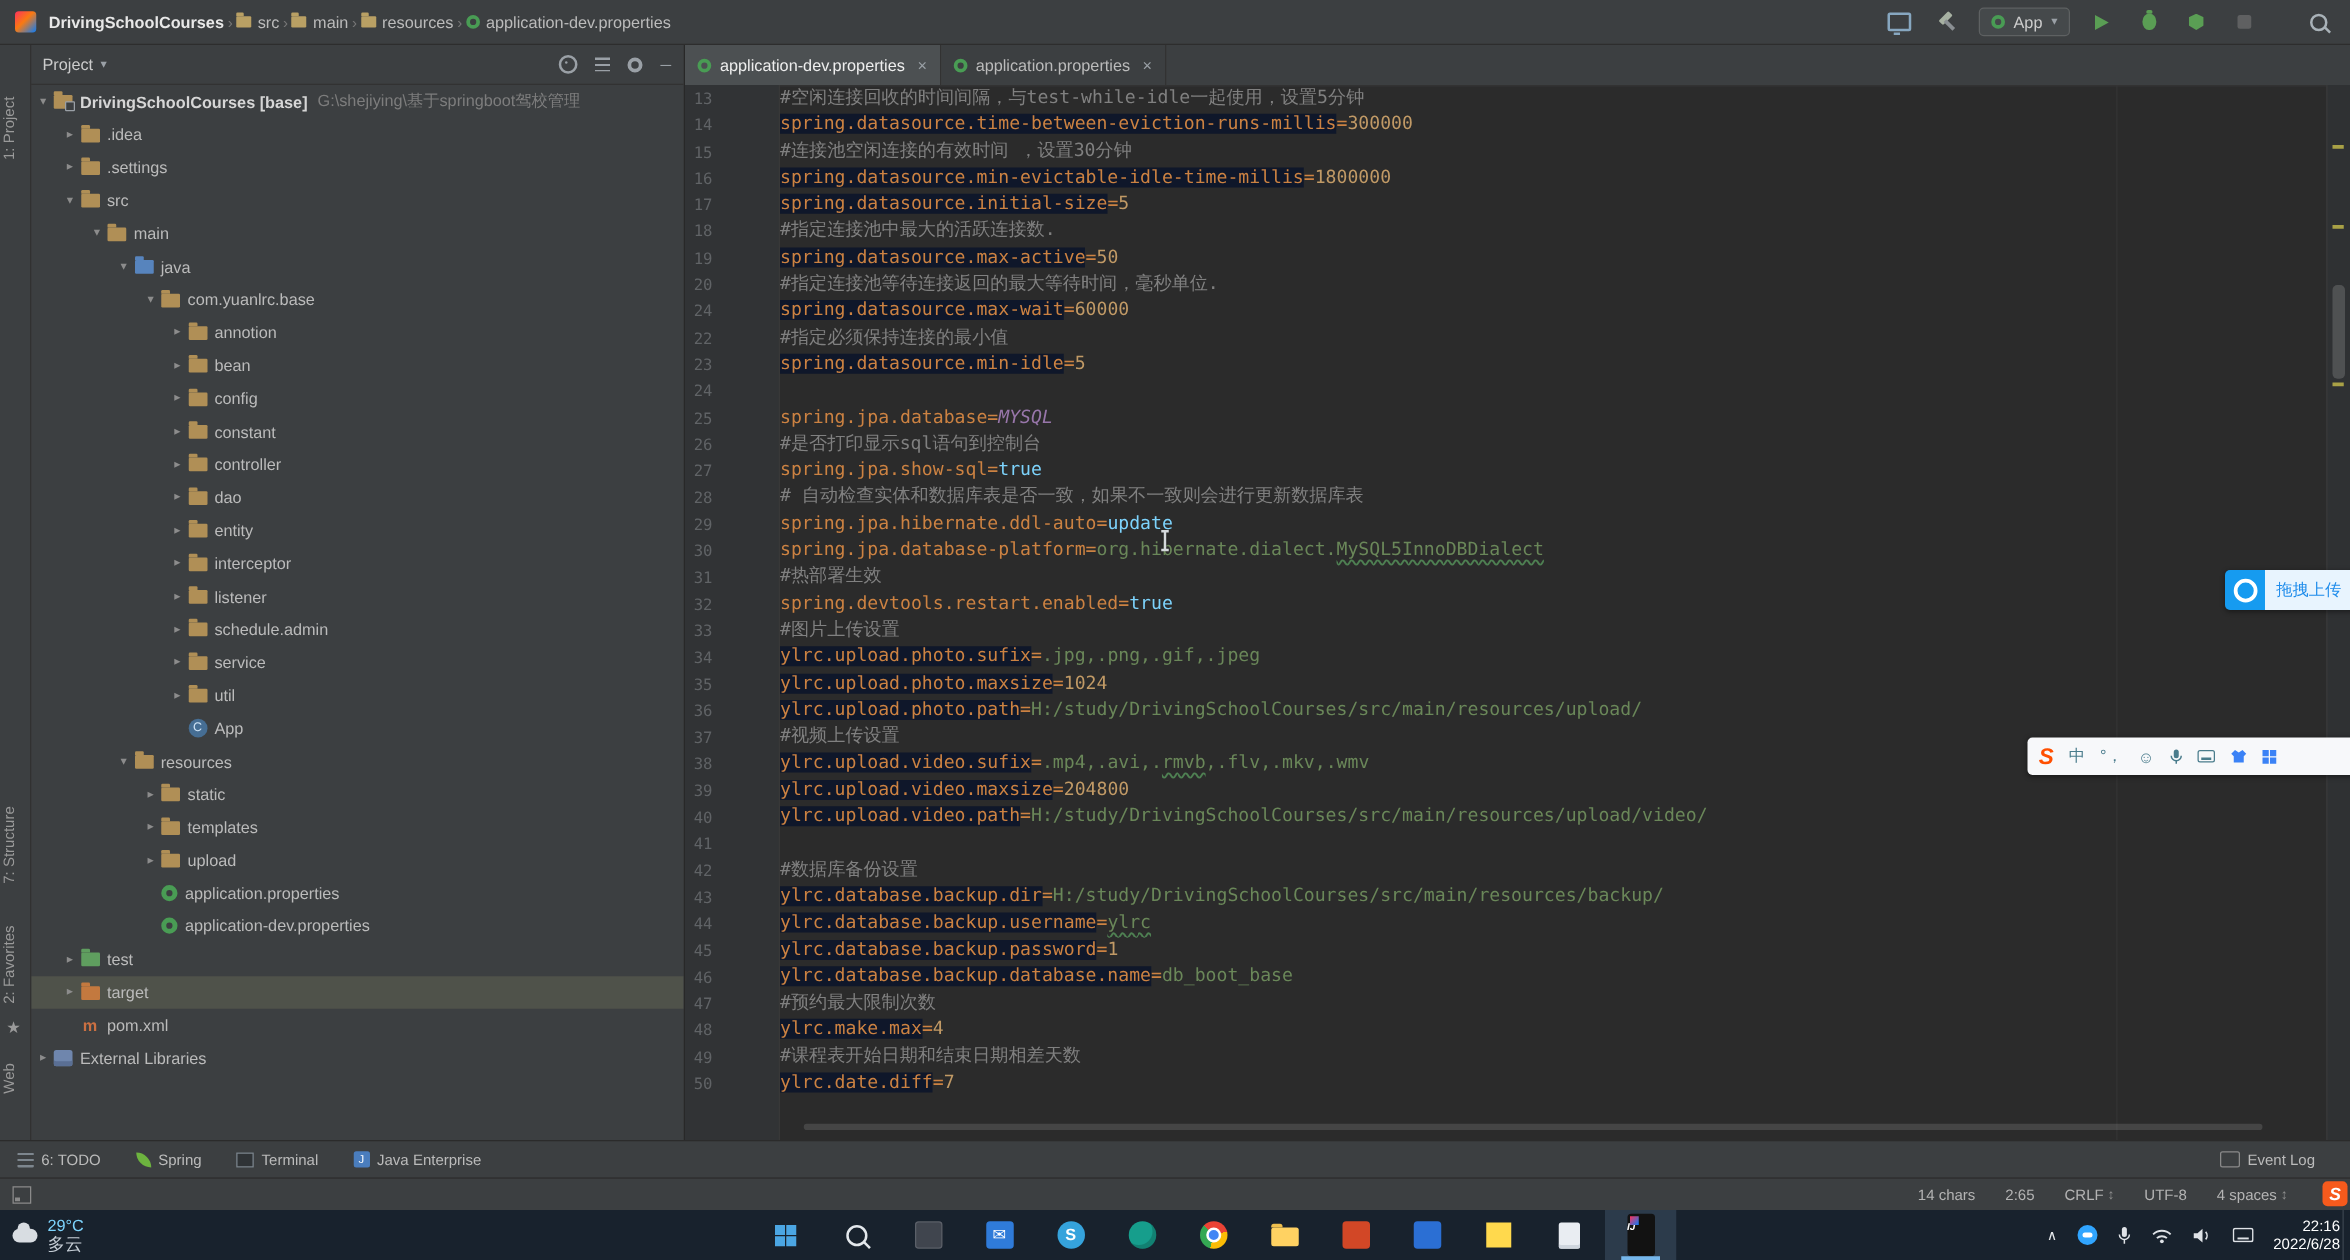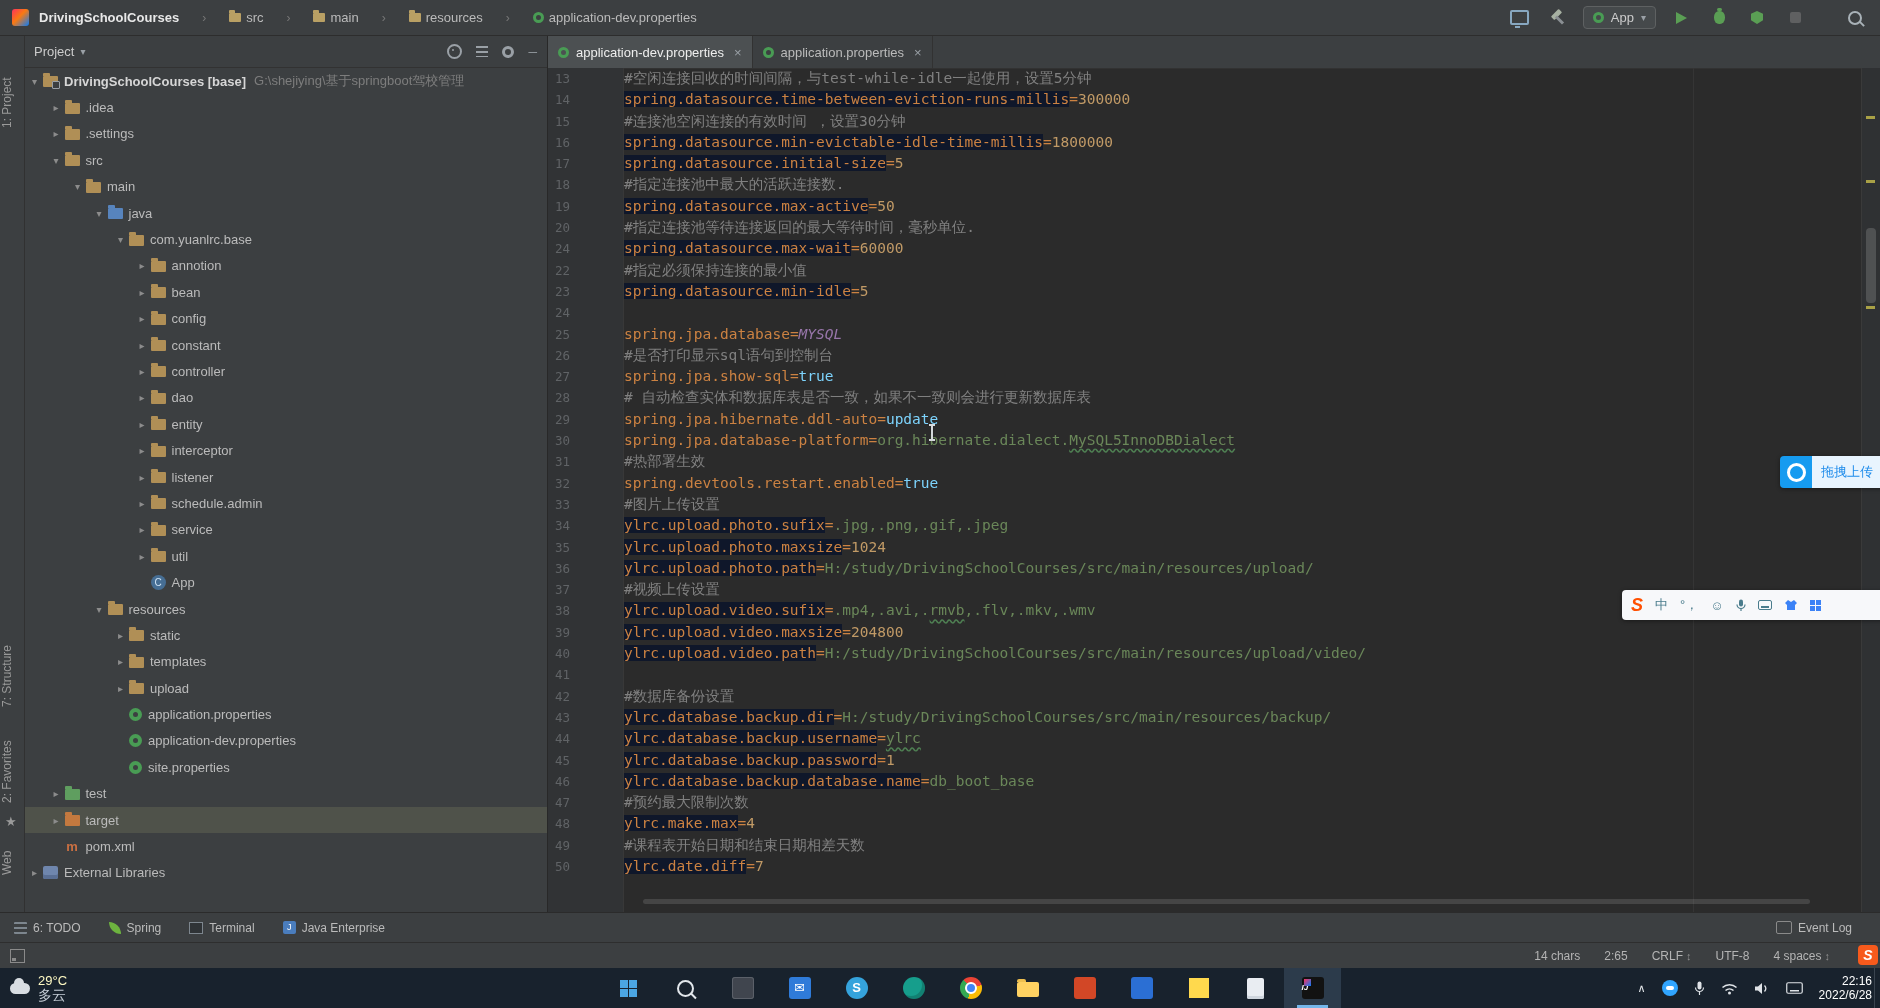--- a/index.html
+++ b/index.html
@@ -3,21 +3,21 @@
 <meta charset="utf-8">
 <style>
   html,body{margin:0;padding:0}
   body{width:1880px;height:1008px;overflow:hidden;background:#2b2b2b;
        font-family:"Liberation Sans","DejaVu Sans",sans-serif;font-size:13px;color:#bbb;position:relative}
   
   .titlebar{position:absolute;left:0;top:0;right:0;height:36px;background:#3c3f41;border-bottom:1px solid #2d2d2d;
             display:flex;align-items:center;padding:0 12px;box-sizing:border-box;z-index:5}
   .ide-logo{width:17px;height:17px;border-radius:3px;margin-right:10px;flex:none;
             background:linear-gradient(135deg,#fe315d 0%,#f97a12 45%,#087cfa 100%)}
-  .crumbs{display:flex;align-items:center;gap:20px;white-space:nowrap}
+  .crumbs{display:flex;align-items:center;gap:0;white-space:nowrap}
   .crumb{display:flex;align-items:center;gap:5px;color:#bbb}
   .crumb.first .clabel{color:#e8e8e8;font-weight:bold}
   .crumb-sep{color:#777;font-size:12px;margin:0 3px}
   .mini-folder{display:inline-block;width:12px;height:9px;background:#b9a064;border-radius:1px;position:relative}
   .mini-folder::before{content:"";position:absolute;top:-3px;left:0;width:6px;height:3px;background:inherit;border-radius:1px 1px 0 0}
   .tb-right{margin-left:auto;display:flex;align-items:center;gap:12px}
   .tbtn{display:flex;align-items:center;justify-content:center;width:26px;height:24px;border-radius:3px}
   .monitor-ic{width:15px;height:11px;border:2px solid #87a7c0;border-radius:2px;position:relative}
   .monitor-ic::after{content:"";position:absolute;left:3px;bottom:-5px;width:5px;height:2px;background:#87a7c0}
   .hammer-ic{position:relative;width:17px;height:17px}
@@ -122,21 +122,21 @@
   .sb-item{display:flex;align-items:center;gap:3px}
   .updown{color:#8f8f8f;font-size:11px}
   .sg-badge{position:absolute;left:1858px;top:945px;width:20px;height:20px;background:#f75a1c;border-radius:4px;
             color:#fff;font-weight:bold;font-style:italic;font-size:14px;text-align:center;line-height:20px;z-index:6}
   
   .taskbar{position:absolute;left:0;right:0;top:968px;height:40px;background:#18222d;z-index:5}
   .weather{position:absolute;left:10px;top:0;height:40px;display:flex;align-items:center}
   .w-cloud{width:20px;height:11px;background:#d8dde2;border-radius:8px;position:relative;margin-right:8px}
   .w-cloud::before{content:"";position:absolute;left:4px;top:-5px;width:10px;height:10px;background:#d8dde2;border-radius:50%}
   .w-text{display:flex;flex-direction:column;line-height:14px}
-  .w-temp{color:#fef9c3;font-size:13px}
+  .w-temp{color:#7dd3fc;font-size:13px}
   .w-desc{color:#c4ccd4;font-size:14px}
   .apps{position:absolute;left:600px;top:0;height:40px;display:flex}
   .tapp{width:57px;height:40px;display:flex;align-items:center;justify-content:center;position:relative}
   .tapp.active{background:#2c3b4b}
   .tapp.active::after{content:"";position:absolute;left:13px;right:13px;bottom:0;height:3px;background:#75b6ea}
   .s-start{width:17px;height:17px;display:flex;flex-wrap:wrap;gap:1px}
   .s-start i{width:8px;height:8px;background:#4ba6e3}
   .s-search{width:13px;height:13px;border:2px solid #e3e8ec;border-radius:50%;position:relative}
   .s-search::after{content:"";position:absolute;width:7px;height:2px;background:#e3e8ec;transform:rotate(45deg);right:-5px;bottom:-2px}
   .s-darkapp{width:22px;height:22px;background:#40454e;border-radius:3px;box-shadow:inset 0 0 0 1px #5b6069}
@@ -145,21 +145,21 @@
   .s-teal{width:22px;height:22px;background:#169e8c;border-radius:50%;box-shadow:inset -3px -3px 0 rgba(0,0,0,.18)}
   .s-chrome{width:22px;height:22px;border-radius:50%;position:relative;
             background:conic-gradient(from -45deg,#ea4335 0 120deg,#fbbc05 120deg 240deg,#34a853 240deg 360deg)}
   .s-chrome::after{content:"";position:absolute;inset:5px;background:#4285f4;border:2.5px solid #fff;border-radius:50%;box-sizing:border-box}
   .s-folder{width:22px;height:15px;background:#ffd262;border-radius:2px;position:relative;margin-top:3px}
   .s-folder::before{content:"";position:absolute;top:-3px;left:0;width:9px;height:3px;background:#eebf4e;border-radius:2px 2px 0 0}
   .s-office{width:22px;height:22px;background:#d24726;border-radius:3px}
   .s-blueapp{width:22px;height:22px;background:#2b6fd4;border-radius:3px}
   .s-sticky{width:20px;height:20px;background:#ffd94d}
   .s-notepad{width:17px;height:21px;background:#e9edf2;border-radius:2px;box-shadow:inset 0 -3px 0 #cfd6de}
-  .s-idea{width:22px;height:22px;background:#121212;border-radius:3px;color:#fff;font-size:8px;font-weight:bold;
+  .s-idea{width:22px;height:34px;background:#121212;border-radius:3px;color:#fff;font-size:8px;font-weight:bold;
           font-style:italic;line-height:22px;text-align:left;position:relative}
   .s-idea::before{content:"";position:absolute;left:2px;top:2px;width:7px;height:7px;background:linear-gradient(135deg,#fe315d,#087cfa)}
   .tray{position:absolute;right:8px;top:0;height:40px;display:flex;align-items:center;gap:16px;color:#e6e9ec}
   .tr-chev{font-size:11px;color:#e6e9ec}
   .tr-pan{width:16px;height:16px;background:#30a5ff;border-radius:50%;position:relative}
   .tr-pan::after{content:"";position:absolute;left:4px;top:6px;width:8px;height:4px;background:#fff;border-radius:3px}
   .clock{text-align:right;font-size:12px;line-height:14px;color:#fff}
   .desktop-strip{position:absolute;right:0;top:0;width:5px;height:40px;border-left:1px solid #3a444f}
   
   .dragup{position:absolute;left:1780px;top:456px;height:32px;width:130px;display:flex;border-radius:4px;overflow:hidden;
@@ -381,25 +381,20 @@
       </div>
       <div class="trow" style="padding-left: 88px;">
         <span class="arrow"></span>
         <span class="donut"></span>
         <span class="tlabel">application.properties</span>
       </div>
       <div class="trow" style="padding-left: 88px;">
         <span class="arrow"></span>
         <span class="donut"></span>
         <span class="tlabel">application-dev.properties</span>
-      </div>
-      <div class="trow" style="padding-left: 88px;">
-        <span class="arrow"></span>
-        <span class="donut"></span>
-        <span class="tlabel">site.properties</span>
       </div>
       <div class="trow" style="padding-left: 23.5px;">
         <span class="arrow">▸</span>
         <span class="fold f-test"></span>
         <span class="tlabel">test</span>
       </div>
       <div class="trow sel" style="padding-left: 23.5px;">
         <span class="arrow">▸</span>
         <span class="fold f-exc"></span>
         <span class="tlabel">target</span>

